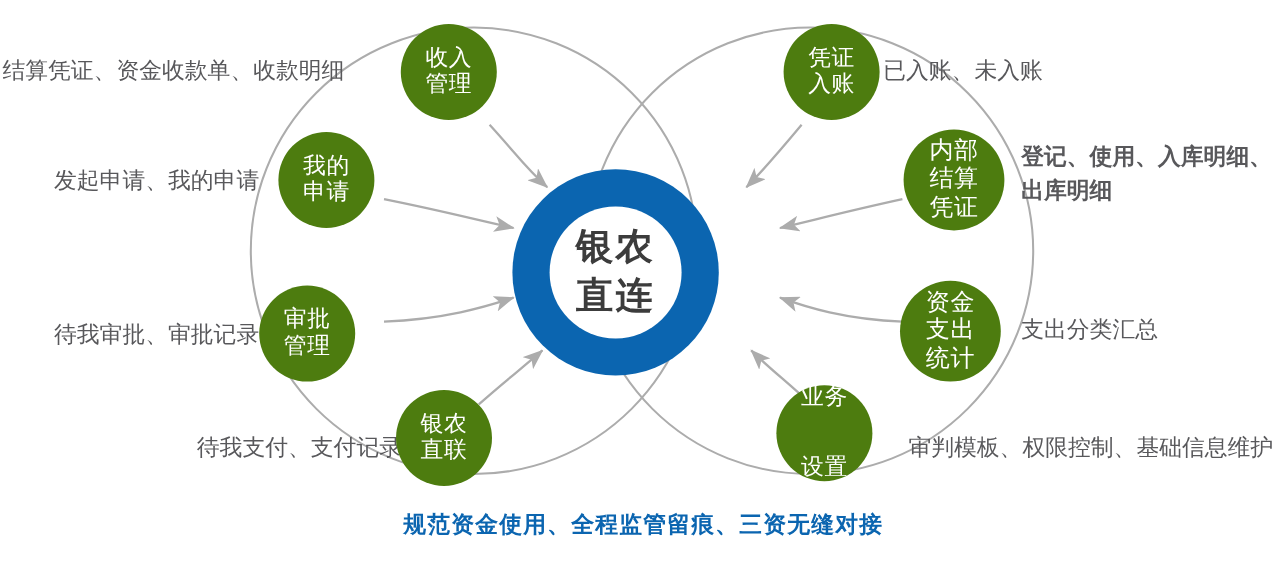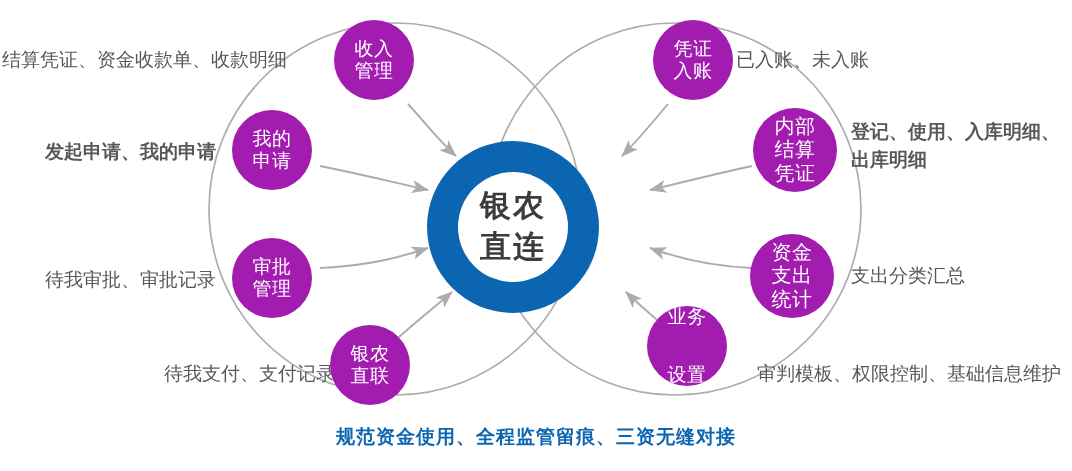--- a/index.html
+++ b/index.html
@@ -23,21 +23,21 @@
   .svg-layer {
     position: absolute;
     left: 0; top: 0;
     width: 1072px;
     height: 471px;
   }
   
   .node {
     position: absolute;
     border-radius: 50%;
-    background: #a21caf;
+    background: #4d7c0f;
     color: #ffffff;
     display: flex;
     flex-direction: column;
     align-items: center;
     justify-content: center;
     text-align: center;
     line-height: 1.16;
     font-weight: 400;
     letter-spacing: 0.5px;
     box-sizing: border-box;
@@ -138,21 +138,21 @@
   <div class="node node-2line" style="left:334px; top:20px; width:80px; height:80px;">
     <span>收入</span>
     <span>管理</span>
   </div>
 
   <div class="node node-2line" style="left:232px; top:110px; width:80px; height:80px;">
     <span>我的</span>
     <span>申请</span>
   </div>
 
-  <div class="node node-2line" style="left:232px; top:238px; width:80px; height:80px;">
+  <div class="node node-2line" style="left:216px; top:238px; width:80px; height:80px;">
     <span>审批</span>
     <span>管理</span>
   </div>
 
   <div class="node node-2line" style="left:330px; top:325px; width:80px; height:80px;">
     <span>银农</span>
     <span>直联</span>
   </div>
 
   <div class="node node-2line" style="left:653px; top:20px; width:80px; height:80px;">
@@ -165,30 +165,30 @@
     <span>结算</span>
     <span>凭证</span>
   </div>
 
   <div class="node node-3line" style="left:750px; top:234px; width:84px; height:84px;">
     <span>资金</span>
     <span>支出</span>
     <span>统计</span>
   </div>
 
-  <div class="node node-2line" style="left:647px; top:306px; width:80px; height:80px;gap:35px;">
+  <div class="node node-2line" style="left:647px; top:321px; width:80px; height:80px;gap:35px;">
     <span>业务</span>
     <span>设置</span>
   </div>
 
   <div class="side-label" style="left:2px; top:46px;text-align:center;">
     <span>结算凭证、资金收款单、收款明细</span>
   </div>
 
-  <div class="side-label" style="left:45px; top:138px;font-weight:bold;">
+  <div class="side-label" style="left:45px; top:138px;">
     <span>发起申请、我的申请</span>
   </div>
 
   <div class="side-label" style="left:45px; top:266px;">
     <span>待我审批、审批记录</span>
   </div>
 
   <div class="side-label" style="left:118px; top:360px;margin-left:46px;">
     <span>待我支付、支付记录</span>
   </div>

